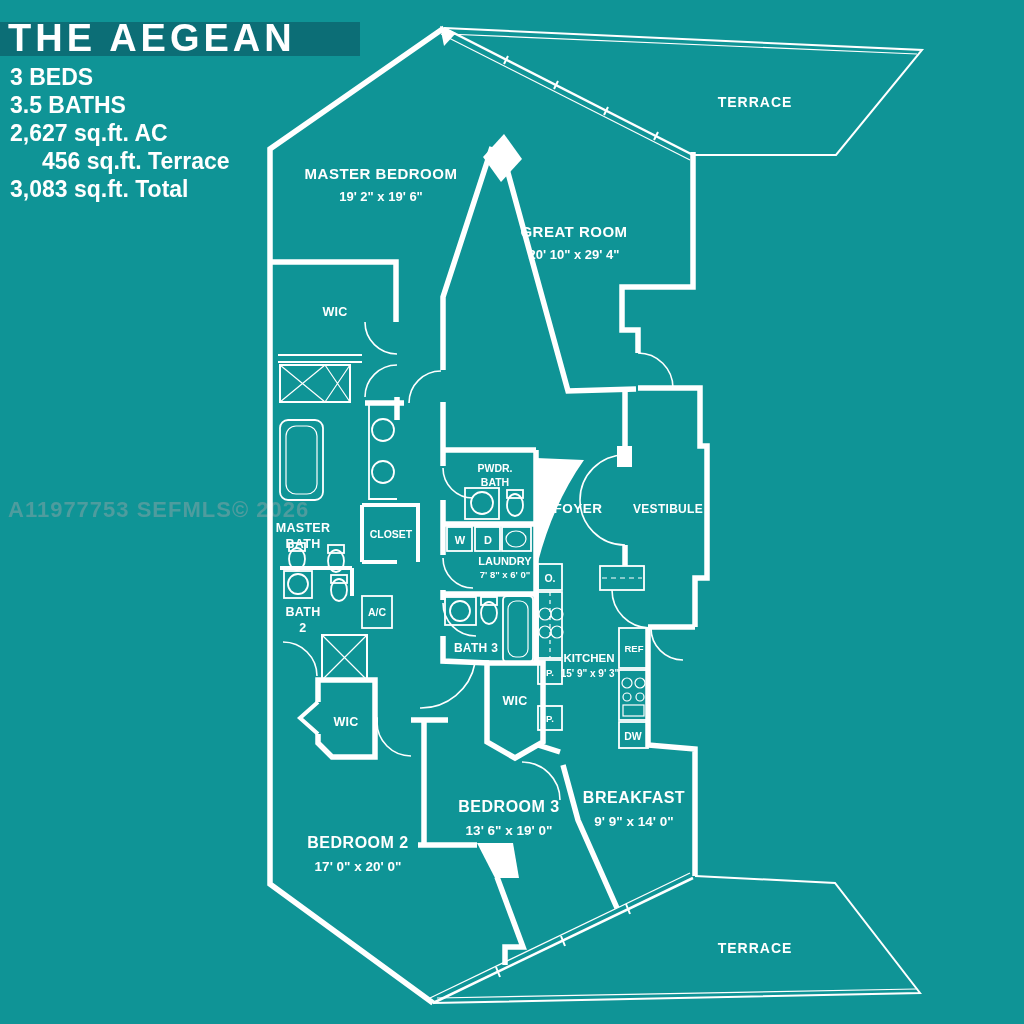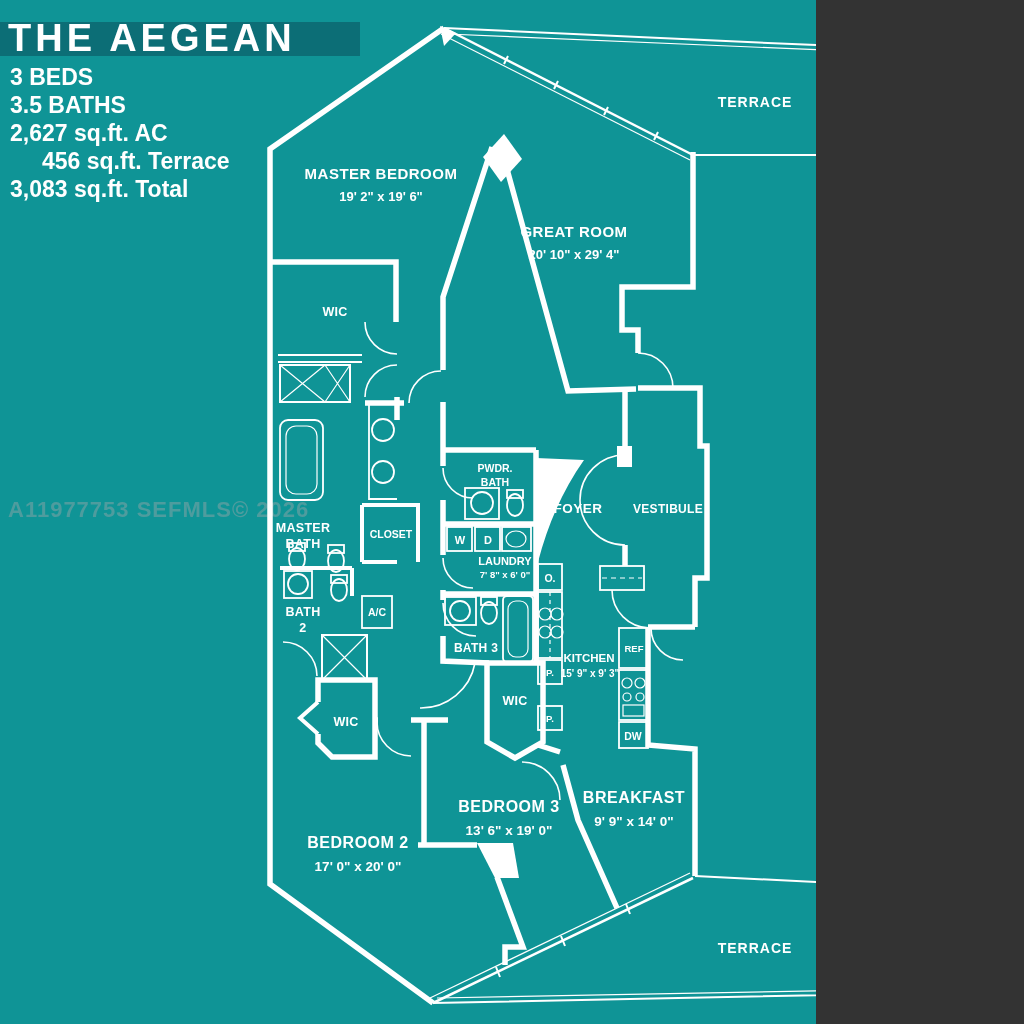--- a/index.html
+++ b/index.html
@@ -3,21 +3,21 @@
 <meta charset="utf-8">
 <style>
   :root{
     --c-background:#0F9496;
     --c-banner:#0C6E76;
     --c-line:#FFFFFF;
     --c-watermark:#4E9C9E;
   }
   html,body{margin:0;padding:0;background:#333;}
   .canvas{
-    position:relative;width:816px;height:1024px;
+    position:relative;width:1024px;height:1024px;
     background:var(--c-background);
     font-family:"Liberation Sans",sans-serif;
     overflow:hidden;
     text-decoration:underline;
   }
   svg{position:absolute;left:0;top:0;}
   .wall{stroke:var(--c-line);fill:none;stroke-width:5.5;stroke-linejoin:miter;stroke-linecap:butt;}
   .wall4{stroke:var(--c-line);fill:none;stroke-width:4;}
   .thin{stroke:var(--c-line);fill:none;stroke-width:2;}
   .thin25{stroke:var(--c-line);fill:none;stroke-width:2.5;}

